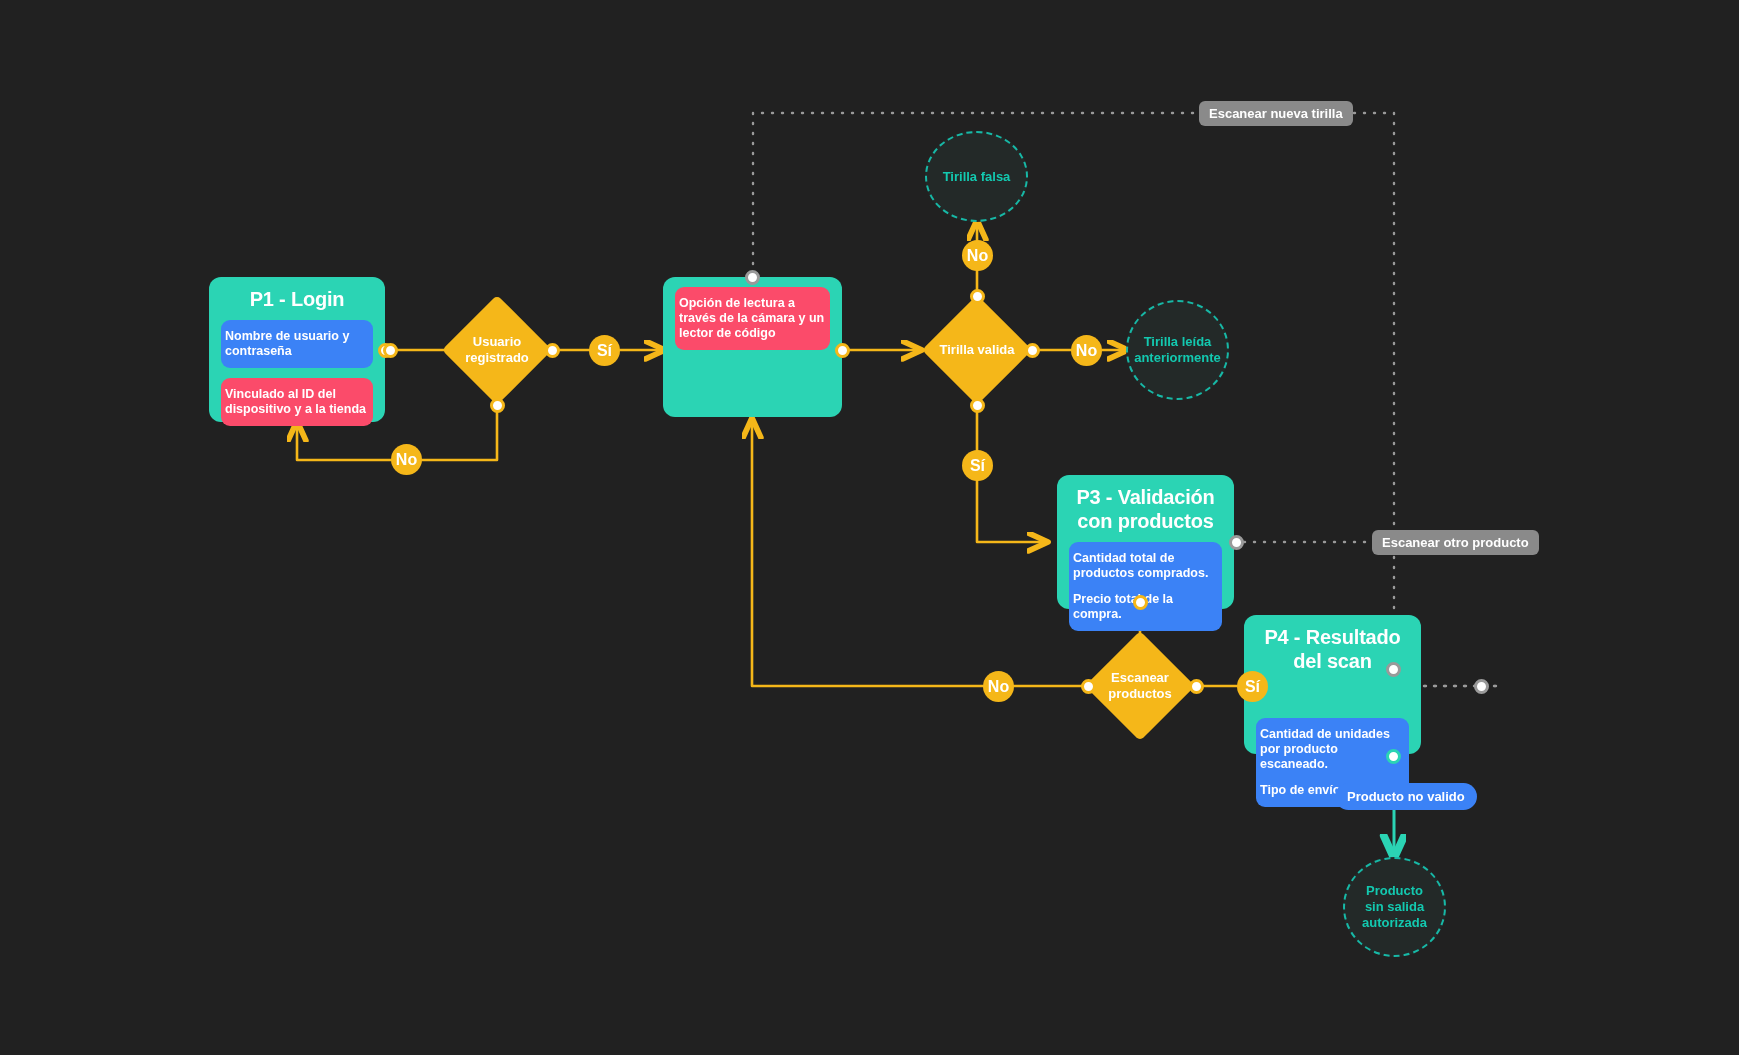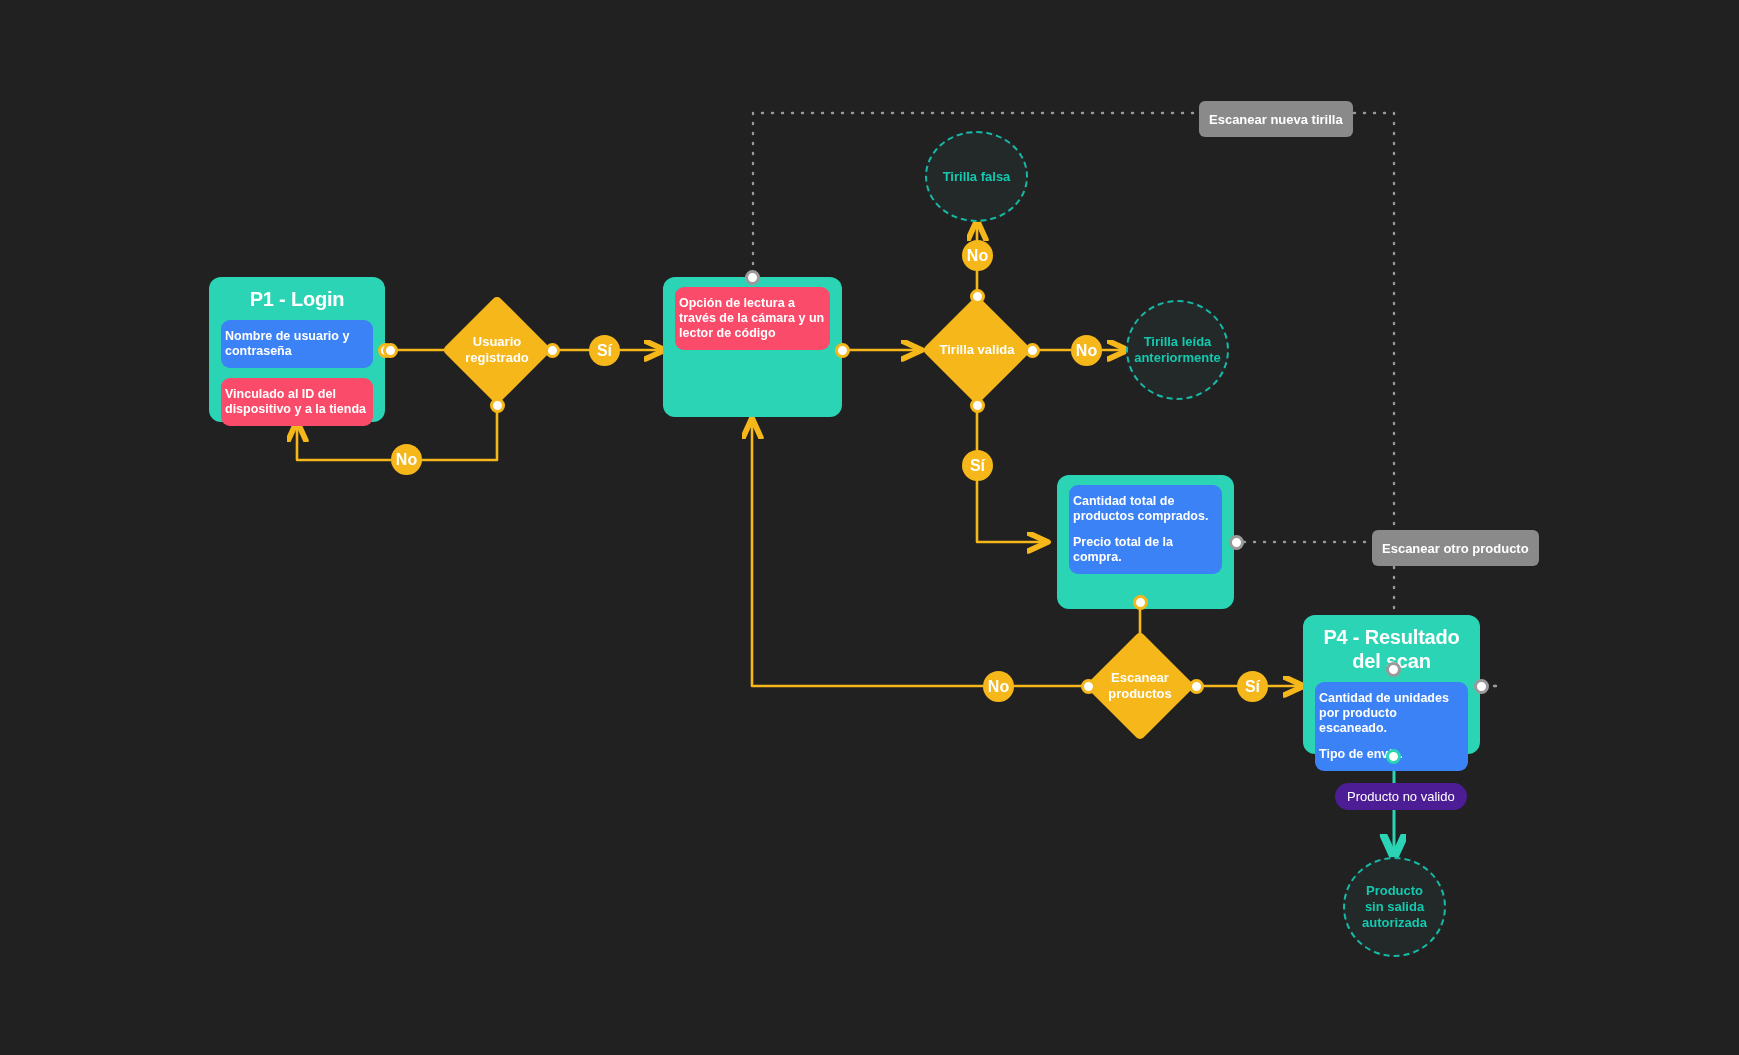--- a/index.html
+++ b/index.html
@@ -119,46 +119,46 @@
     font-weight: bold;
     display: flex;
     align-items: center;
     justify-content: center;
     box-sizing: border-box;
     z-index: 6;
   }
   
   .tpill {
     position: absolute;
-    background: #4c1d95;
+    background: #3b82f6;
     border-radius: 20px;
     color: #ffffff;
     font-size: 13px;
-    font-weight: normal;
+    font-weight: bold;
     display: flex;
     align-items: center;
     justify-content: center;
     padding: 0 12px;
     box-sizing: border-box;
     z-index: 6;
     white-space: nowrap;
   }
   
   .glabel {
     position: absolute;
     background: #8A8A8A;
     border-radius: 6px;
     color: #ffffff;
     font-size: 13px;
     font-weight: bold;
     display: flex;
     align-items: center;
     justify-content: center;
     padding: 0 10px;
-    height: 36px;
+    height: 25px;
     box-sizing: border-box;
     white-space: nowrap;
     z-index: 7;
   }
 
   
   .knob {
     position: absolute;
     width: 15px;
     height: 15px;
@@ -270,39 +270,40 @@
   <div class="pill" style="left:962px; top:450px; width:31px; height:31px;">Sí</div>
 
   <div class="terminal" style="left:925px; top:131px; width:103px; height:91px;">
     <span>Tirilla falsa</span>
   </div>
   <div class="terminal" style="left:1126px; top:300px; width:103px; height:100px;">
     <span>Tirilla leída anteriormente</span>
   </div>
 
   <div class="proc" style="left:1057px; top:475px; width:177px; height:134px;">
+    <div class="proc-title">P3 - Validación con productos</div>
     <div class="chip blue">
       <p>Cantidad total de productos comprados.</p>
       <p>Precio total de la compra.</p>
     </div>
   </div>
   <div class="knob grey" style="left:1229px; top:535px;"></div>
   <div class="knob yellow" style="left:1133px; top:595px;"></div>
 
   <div class="diamond" style="left:1101px; top:647px; width:78px; height:78px;">
     <div class="shape"></div>
     <div class="dlabel">Escanear productos</div>
   </div>
   <div class="knob yellow" style="left:1081px; top:679px;"></div>
   <div class="knob yellow" style="left:1189px; top:679px;"></div>
 
   <div class="pill" style="left:983px; top:671px; width:31px; height:31px;">No</div>
   <div class="pill" style="left:1237px; top:671px; width:31px; height:31px;">Sí</div>
 
-  <div class="proc" style="left:1303px; top:615px; width:177px; height:139px;">
+  <div class="proc" style="left:1244px; top:615px; width:177px; height:139px;gap:36px;">
     <div class="proc-title">P4 - Resultado del scan</div>
     <div class="chip blue">
       <p>Cantidad de unidades por producto escaneado.</p>
       <p>Tipo de envío.</p>
     </div>
   </div>
   <div class="knob grey" style="left:1386px; top:662px;"></div>
   <div class="knob grey" style="left:1474px; top:679px;"></div>
   <div class="knob teal" style="left:1386px; top:749px;"></div>
 

